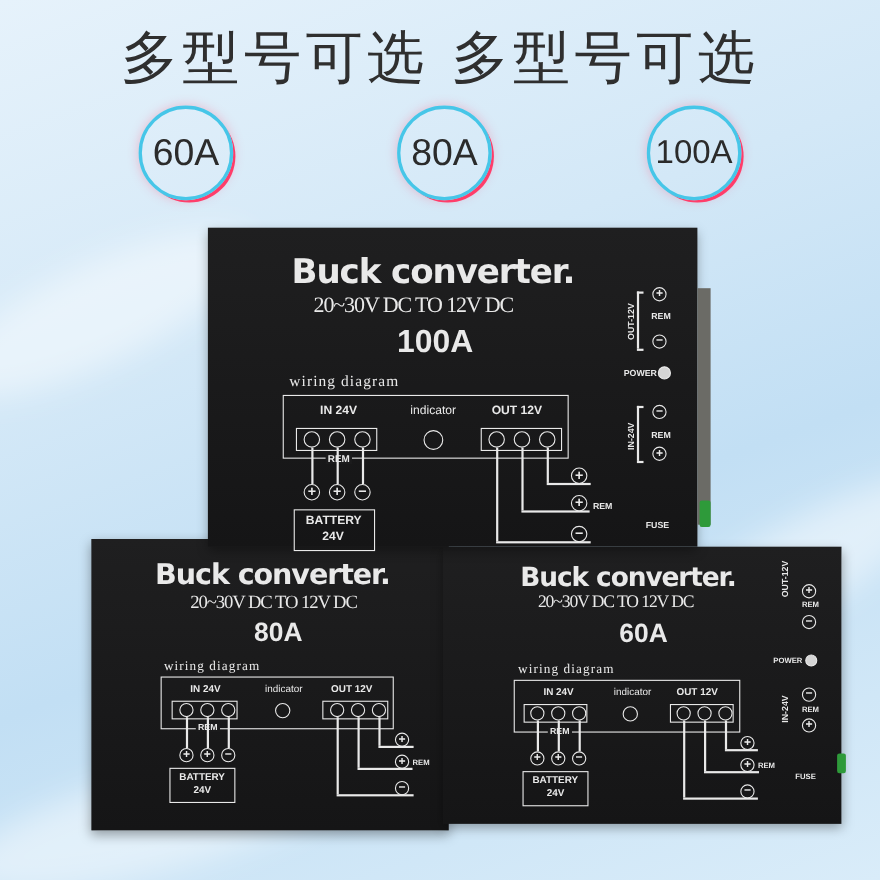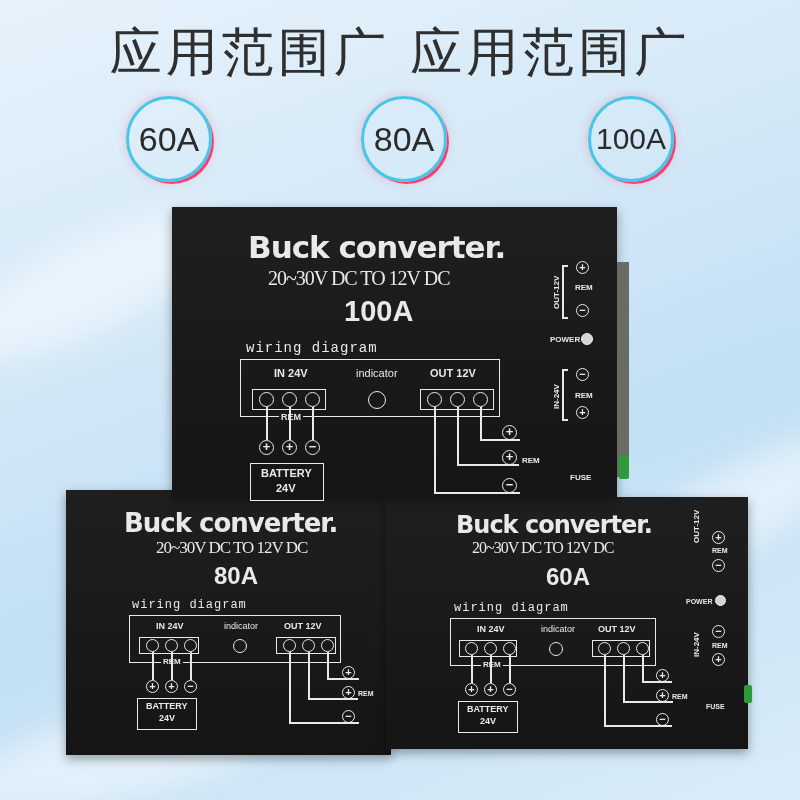--- a/index.html
+++ b/index.html
@@ -4,42 +4,42 @@
 <style>
   html,body{margin:0;padding:0;}
   body{width:800px;height:800px;overflow:hidden;position:relative;
     background:linear-gradient(160deg,#e6f2fb 0%,#d3e8f7 35%,#c2dff4 60%,#d9ecf9 100%);
     font-family:"Liberation Sans",sans-serif;}
   .streak{position:absolute;background:rgba(255,255,255,0.45);filter:blur(14px);border-radius:50%;}
   .headline{position:absolute;left:0;top:18px;width:800px;text-align:center;font-size:52px;letter-spacing:4px;color:#2f2f2f;font-family:"DejaVu Sans",sans-serif;}
   .badge{position:absolute;top:96px;width:86px;height:86px;border-radius:50%;
     box-sizing:border-box;border:3px solid #46c6e8;box-shadow:3px 3px 0 -1px #ff3d6a,0 0 10px rgba(255,80,120,.35);
     display:flex;align-items:center;justify-content:center;font-size:34px;color:#2b2b2b;background:transparent;}
-  .panel{position:absolute;background:linear-gradient(180deg,#1f1f20,#151516);color:#e9e9e9;box-shadow:0 4px 10px rgba(0,0,0,.35);}
+  .panel{position:absolute;background:linear-gradient(180deg,#1f1f20,#151516);color:#e9e9e9;box-shadow:0 4px 10px rgba(0,0,0,.35);margin-left:17px;}
   .title-big{position:absolute;font-weight:bold;font-family:"DejaVu Sans",sans-serif;letter-spacing:-1px;}
   .spec{position:absolute;font-family:Liberation Serif, serif;letter-spacing:-1px;}
   .amp{position:absolute;font-weight:bold;font-family:"Liberation Sans",sans-serif;}
-  .wd{position:absolute;font-family:Liberation Mono, monospace;letter-spacing:1px;}
+  .wd{position:absolute;font-family:Liberation Serif, serif;letter-spacing:1px;}
   .box{position:absolute;border:1.5px solid #e9e9e9;box-sizing:border-box;}
   .lbl{position:absolute;font-weight:bold;font-size:11px;white-space:nowrap;}
   .term{position:absolute;width:13px;height:13px;border:1.5px solid #e9e9e9;border-radius:50%;box-sizing:border-box;}
   .line{position:absolute;background:#e9e9e9;}
   .sym{position:absolute;width:13px;height:13px;border:1.5px solid #e9e9e9;border-radius:50%;box-sizing:border-box;font-size:11px;line-height:10px;text-align:center;font-weight:bold;}
   .side{position:absolute;font-size:8px;font-weight:bold;}
   .conn{position:absolute;background:#3a3a3a;}
   .green{position:absolute;background:#2e9a3a;border-radius:2px;}
 </style>
 </head>
 <body>
 
 <div class="streak" style="left:-60px;top:240px;width:300px;height:90px;transform:rotate(-25deg);"></div>
 <div class="streak" style="left:560px;top:480px;width:320px;height:80px;transform:rotate(-30deg);"></div>
 <div class="streak" style="left:-40px;top:700px;width:380px;height:90px;transform:rotate(-15deg);"></div>
 
-<div class="headline">应用范围广  应用范围广</div>
+<div class="headline">多型号可选  多型号可选</div>
 
 <div class="badge" style="left:126px;">60A</div>
 <div class="badge" style="left:361px;">80A</div>
 <div class="badge" style="left:588px;font-size:30px;">100A</div>
 
 <div class="panel" style="left:66px;top:490px;width:325px;height:265px;">
   <div class="title-big" style="left:58px;top:18px;font-size:26px;">Buck converter.</div>
   <div class="spec" style="left:90px;top:48px;font-size:17px;">20~30V DC TO 12V DC</div>
   <div class="amp" style="left:148px;top:72px;font-size:24px;">80A</div>
   <div class="wd" style="left:66px;top:108px;font-size:12px;">wiring diagram</div>

